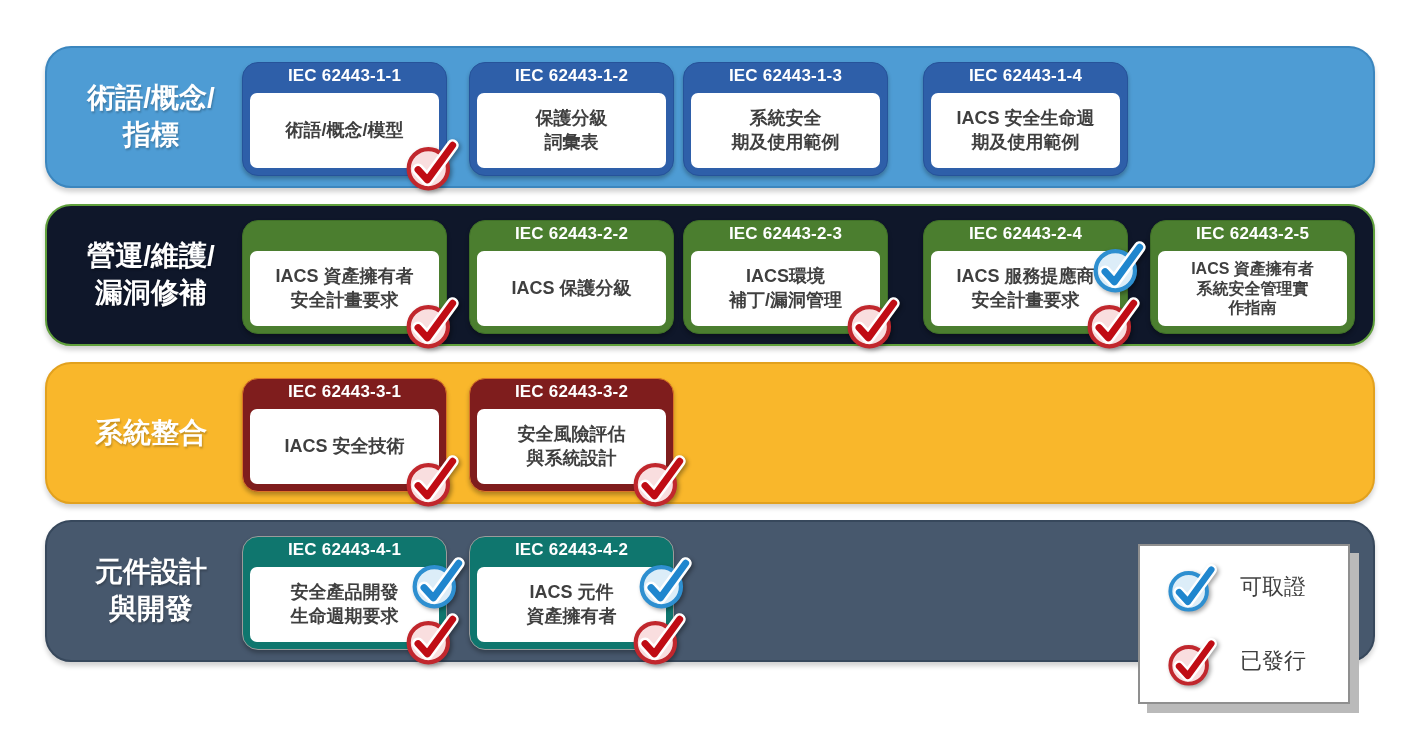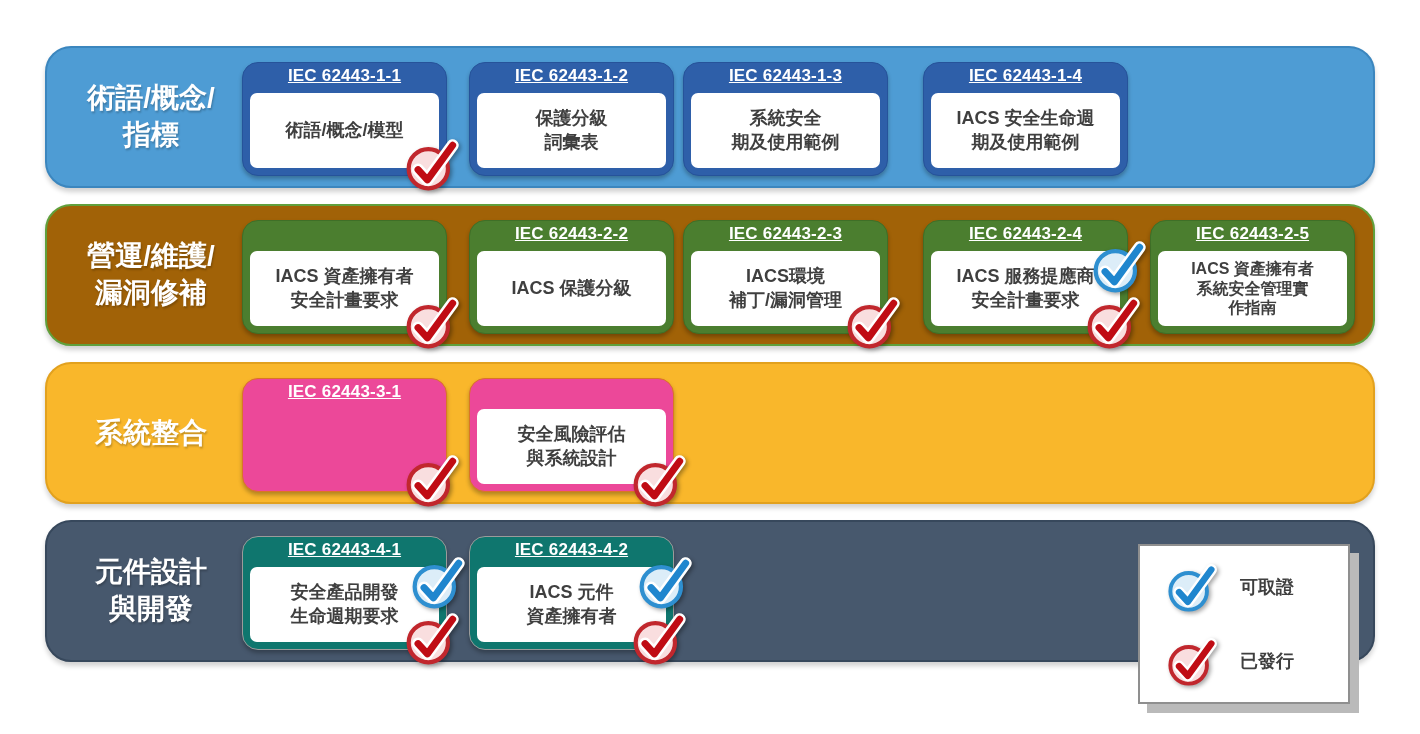--- a/index.html
+++ b/index.html
@@ -3,41 +3,41 @@
 <meta charset="utf-8">
 <style>
   * { margin:0; padding:0; box-sizing:border-box; }
   body { background:#ffffff; font-family:"Liberation Sans","DejaVu Sans",sans-serif; }
   .canvas { position:relative; width:1420px; height:734px; background:#ffffff; overflow:hidden;margin-top:10px; }
 
   
   .row { position:absolute; left:45px; width:1330px; height:142px; border-radius:26px;
          border:2px solid transparent; box-shadow:0 4px 5px rgba(0,0,0,0.18); }
   .row1 { top:36px;  background:#4E9CD4; border-color:#3B86BE; }
-  .row2 { top:194px; background:#a16207; border-color:#60A03C; }
+  .row2 { top:194px; background:#0f172a; border-color:#60A03C; }
   .row3 { top:352px; background:#F9B72B; border-color:#E2A11E; }
   .row4 { top:510px; background:#47586D; border-color:#37485C; }
 
   .row-label { position:absolute; left:8px; top:0; width:192px; height:100%;
                display:flex; align-items:center; justify-content:center;
                color:#ffffff; font-weight:bold; font-size:28px; line-height:1.32;
                text-align:center; white-space:pre-line;
                text-shadow:1px 2px 2px rgba(0,0,0,0.22); }
 
   
   .card { position:absolute; top:14px; width:205px; height:114px; border-radius:16px;
           border:1.5px solid rgba(0,0,0,0.16); box-shadow:0 3px 4px rgba(0,0,0,0.28); }
   .row1 .card { background:#2E5FA9; border-color:#26539A; }
   .row2 .card { background:#4B7E2F; border-color:#3F6F27; }
-  .row3 .card { background:#ec4899; border-color:#DB7426; }
+  .row3 .card { background:#7f1d1d; border-color:#DB7426; }
   .row4 .card { background:#0f766e; border-color:#9B9B9B; }
   .c0 { left:195px; } .c1 { left:422px; } .c2 { left:636px; } .c3 { left:876px; } .c4 { left:1103px; }
 
   .card-code { height:26px; display:flex; align-items:center; justify-content:center;
-               color:#ffffff; font-weight:bold; font-size:17px; letter-spacing:0.2px;text-decoration:underline; }
+               color:#ffffff; font-weight:bold; font-size:17px; letter-spacing:0.2px; }
   .card-body { position:absolute; left:7px; right:7px; top:30px; bottom:7px;
                background:#ffffff; border-radius:7px;
                display:flex; align-items:center; justify-content:center; }
   .card-title { font-size:18px; font-weight:700; color:#3F3F3F; line-height:1.3;
                 text-align:center; white-space:pre-line; }
   .card.small .card-title { font-size:16px; line-height:1.22; }
 
   
   .chk { position:absolute; width:58px; height:58px; z-index:5;
          filter:drop-shadow(2px 2px 2px rgba(0,0,0,0.35)); }
@@ -46,21 +46,21 @@
   .pos-rt { right:-22px; top:16px; }
 
   
   .legend { position:absolute; left:1138px; top:534px; width:212px; height:160px;
             background:#ffffff; border:2px solid #8F8F8F;
             box-shadow:9px 9px 0 0 #BABABA; z-index:10;
             display:flex; flex-direction:column; justify-content:center;
             gap:20px; padding-left:26px; }
   .legend-row { display:flex; align-items:center; gap:20px; }
   .legend .chk { position:relative; width:54px; height:54px; flex:0 0 auto; right:auto; top:auto; bottom:auto; }
-  .legend-label { font-size:18px; font-weight:700; color:#3F3F3F; }
+  .legend-label { font-size:22px; font-weight:400; color:#3F3F3F; }
 </style>
 </head>
 <body>
 
 <div class="canvas">
 
   <div class="row row1">
     <div class="row-label">術語/概念/
 指標</div>
     <div class="card c0">
@@ -163,29 +163,33 @@
 系統安全管理實
 作指南</span>
       </div>
     </div>
   </div>
 
   <div class="row row3">
     <div class="row-label">系統整合</div>
     <div class="card c0">
       <div class="card-code">IEC 62443-3-1</div>
-      <span class="chk pos-br">
-          <svg viewBox="0 0 62 62" xmlns="http://www.w3.org/2000/svg">
-            <circle cx="26" cy="36" r="21" fill="#F9DEDF" stroke="#C1272D" stroke-width="4.5"></circle>
-            <path d="M15 37 L25 48 L52 11" fill="none" stroke="#ffffff" stroke-width="13" stroke-linecap="round" stroke-linejoin="round"></path>
-            <path d="M15 37 L25 48 L52 11" fill="none" stroke="#C00C14" stroke-width="7.5" stroke-linecap="round" stroke-linejoin="round"></path>
-          </svg>
-        </span>
-    </div>
-    <div class="card c1">
+      <div class="card-body">
+        <span class="card-title">IACS 安全技術</span>
+      </div>
+      <span class="chk pos-br">
+          <svg viewBox="0 0 62 62" xmlns="http://www.w3.org/2000/svg">
+            <circle cx="26" cy="36" r="21" fill="#F9DEDF" stroke="#C1272D" stroke-width="4.5"></circle>
+            <path d="M15 37 L25 48 L52 11" fill="none" stroke="#ffffff" stroke-width="13" stroke-linecap="round" stroke-linejoin="round"></path>
+            <path d="M15 37 L25 48 L52 11" fill="none" stroke="#C00C14" stroke-width="7.5" stroke-linecap="round" stroke-linejoin="round"></path>
+          </svg>
+        </span>
+    </div>
+    <div class="card c1">
+      <div class="card-code">IEC 62443-3-2</div>
       <div class="card-body">
         <span class="card-title">安全風險評估
 與系統設計</span>
       </div>
       <span class="chk pos-br">
           <svg viewBox="0 0 62 62" xmlns="http://www.w3.org/2000/svg">
             <circle cx="26" cy="36" r="21" fill="#F9DEDF" stroke="#C1272D" stroke-width="4.5"></circle>
             <path d="M15 37 L25 48 L52 11" fill="none" stroke="#ffffff" stroke-width="13" stroke-linecap="round" stroke-linejoin="round"></path>
             <path d="M15 37 L25 48 L52 11" fill="none" stroke="#C00C14" stroke-width="7.5" stroke-linecap="round" stroke-linejoin="round"></path>
           </svg>

